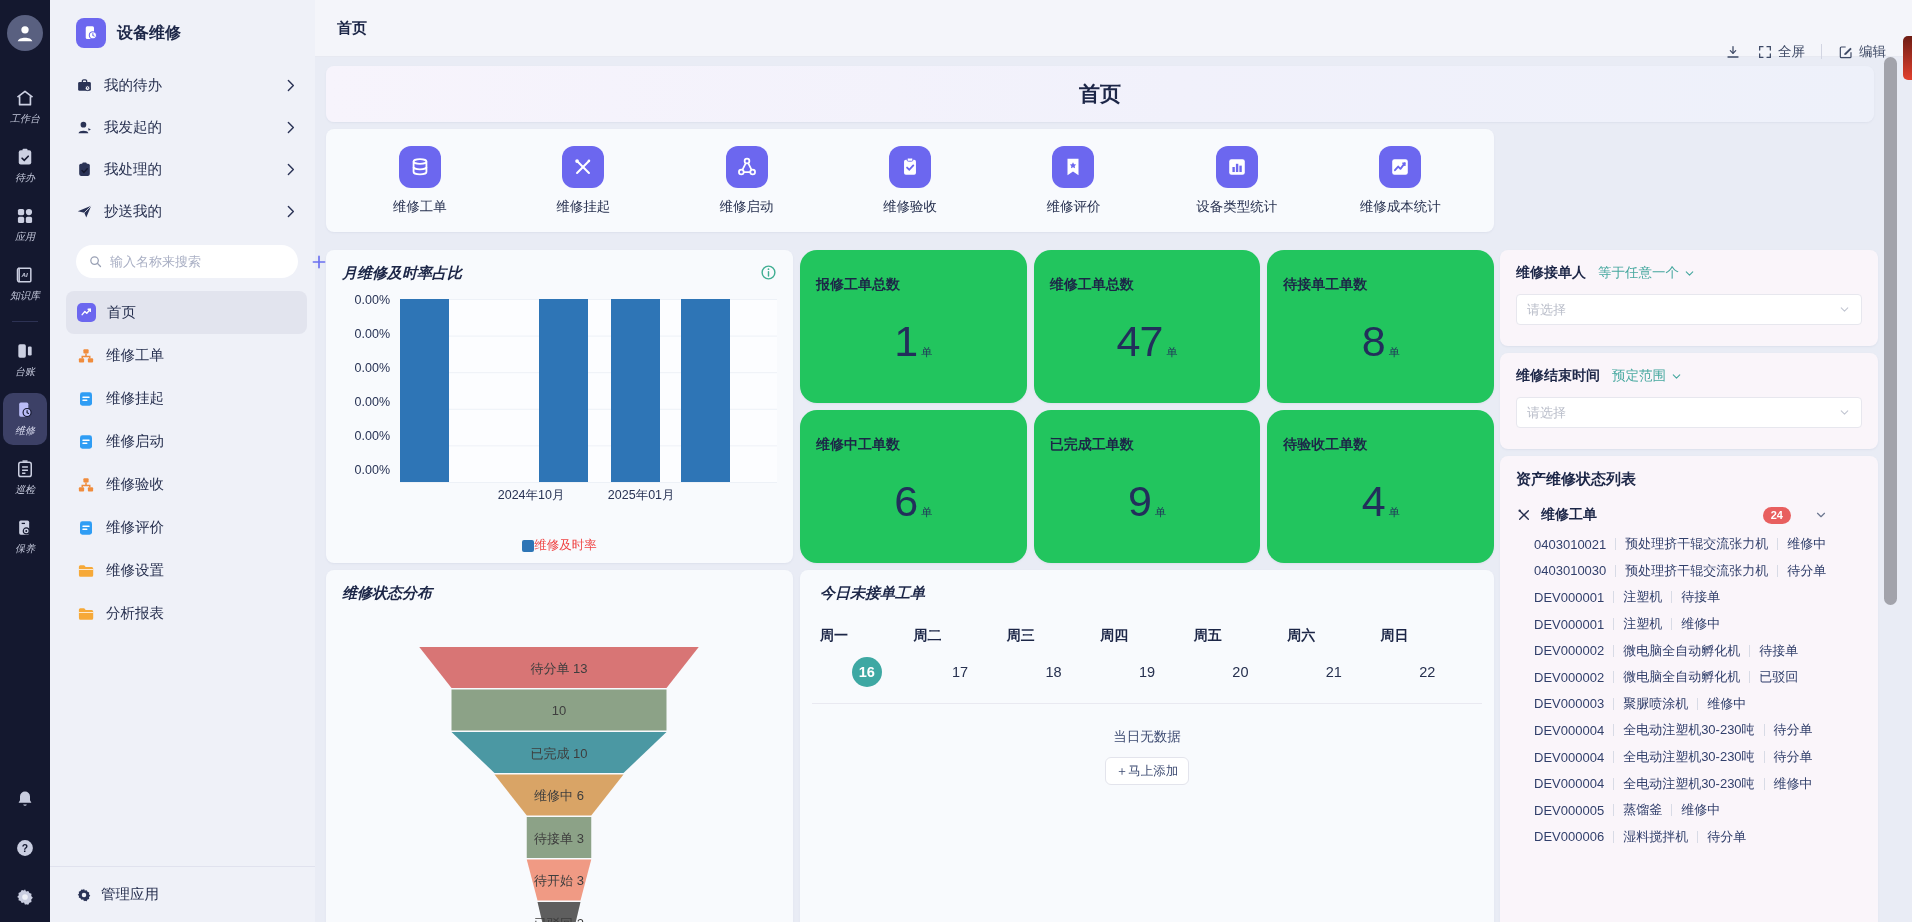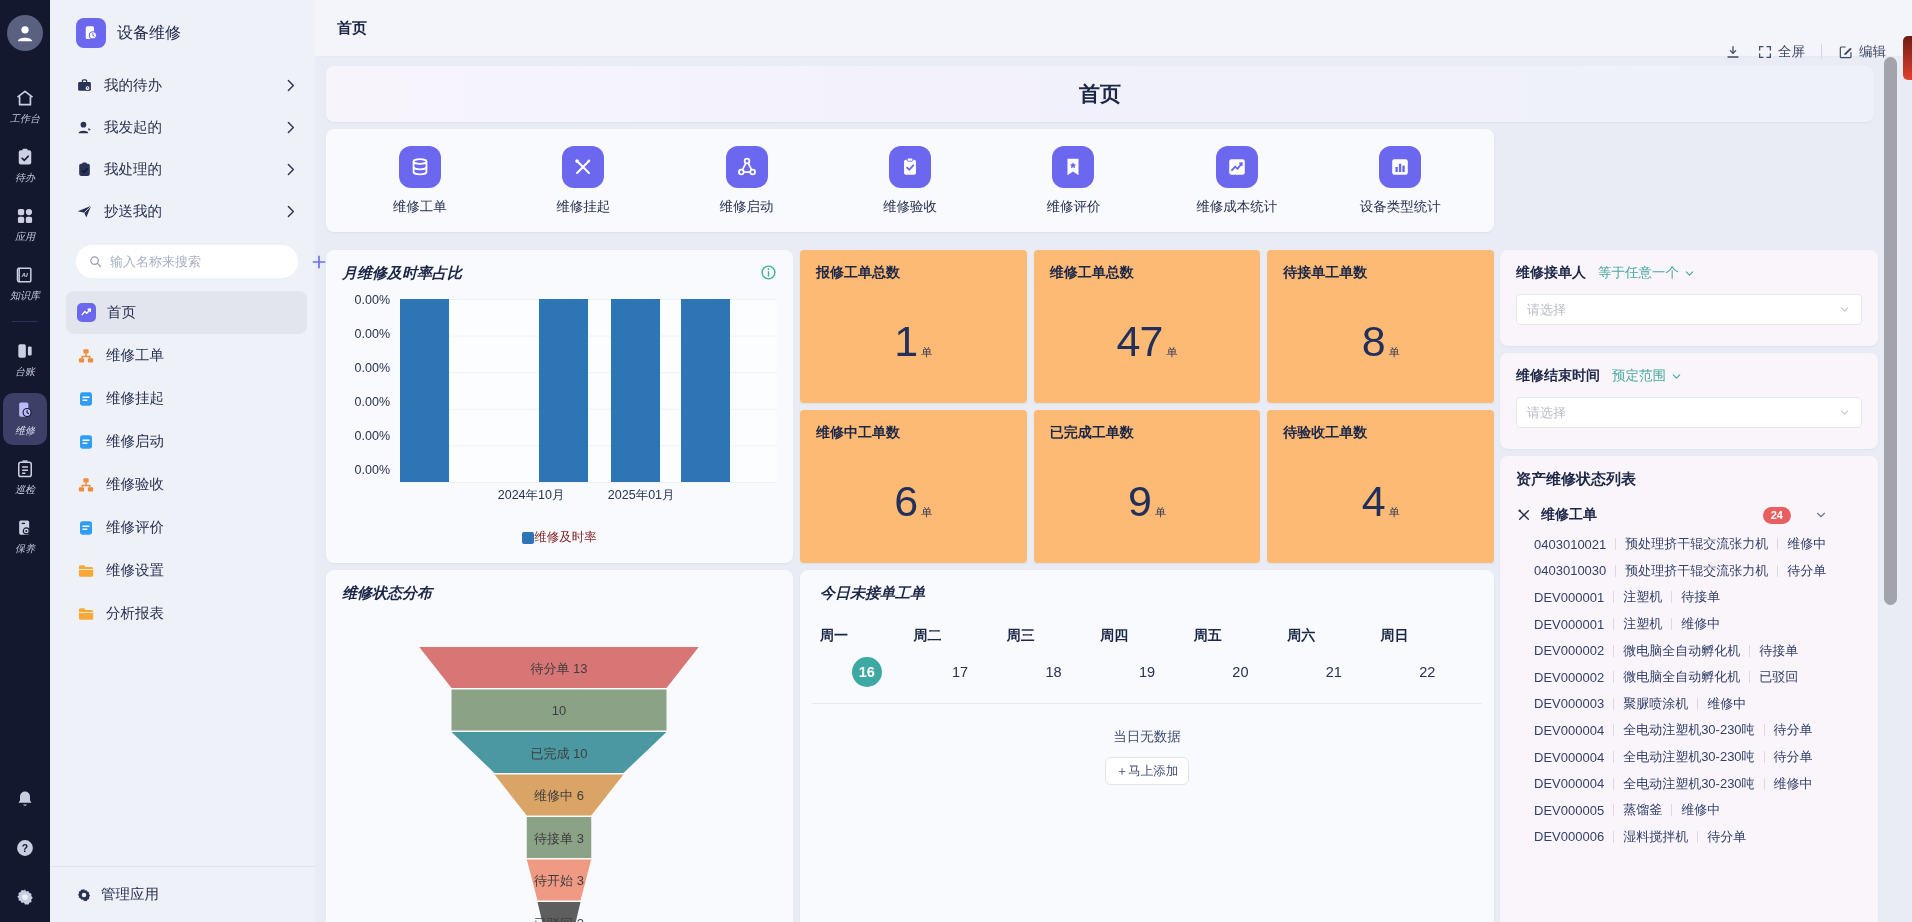--- a/index.html
+++ b/index.html
@@ -22,21 +22,21 @@
   .rail-bottom{position:absolute;bottom:14px;left:0;width:100%;display:flex;flex-direction:column;align-items:center;gap:27px;color:#c9cde0;}
   .rail-btn{width:22px;height:22px;cursor:pointer;}
   .rail-btn .ic,.rail-btn{display:flex;align-items:center;justify-content:center;}
   .rail-btn svg{width:20px;height:20px;}
 
   
   .sidebar{position:absolute;left:50px;top:0;width:265px;height:922px;background:#eff1f8;z-index:4;}
   .app-head{display:flex;align-items:center;gap:11px;padding:18px 8px 16px 26px;}
   .app-tile{width:30px;height:30px;border-radius:8px;background:#6c67ef;display:flex;align-items:center;justify-content:center;}
   .app-tile .ic{width:18px;height:18px;color:#fff;}
-  .app-title{font-size:16px;font-weight:normal;color:#1c2647;}
+  .app-title{font-size:16px;font-weight:bold;color:#1c2647;}
   .menu-row{display:flex;align-items:center;gap:11px;height:42px;padding:0 16px 0 26px;cursor:pointer;color:#27304f;}
   .menu-row .ic{width:17px;height:17px;color:#2a3356;}
   .menu-lbl{font-size:14.5px;}
   .menu-chev{margin-left:auto;width:14px;height:14px;color:#8a93ab;}
   .search-row{display:flex;align-items:center;gap:12px;margin:13px 16px 13px 26px;}
   .search-pill{flex:1;height:33px;background:#fff;border-radius:17px;display:flex;align-items:center;gap:7px;padding:0 12px;}
   .search-pill .ic{width:15px;height:15px;}
   .search-input{flex:1;border:none;outline:none;background:transparent;font-size:13px;color:#5a6480;font-family:inherit;min-width:0;}
   .search-input::placeholder{color:#a9afc4;}
   .plus-btn{width:18px;height:18px;color:#6a6ff0;cursor:pointer;}
@@ -70,25 +70,25 @@
   .chart-card{left:11px;top:250px;width:467px;height:313px;padding:14px 16px;}
   .chart-head{display:flex;align-items:flex-start;justify-content:space-between;}
   .c-title{font-size:15px;font-weight:bold;color:#1c2647;font-style:italic;}
   .info-ic{width:17px;height:17px;cursor:pointer;}
   .chart-body{display:flex;margin-top:16px;height:184px;}
   .yticks{width:58px;display:flex;flex-direction:column;justify-content:space-between;align-items:flex-end;padding-right:10px;font-size:12.5px;color:#273254;transform:translateY(-6px);}
   .plot{flex:1;position:relative;background:#fcfdff;background-image:linear-gradient(to bottom,#edf1f7 1px,transparent 1px);background-size:100% 20%;border-bottom:1px solid #edf1f7;}
   .bar{position:absolute;bottom:0;}
   .xticks{position:relative;height:18px;margin-left:68px;margin-top:4px;font-size:12.5px;color:#273254;}
   .xticks span{position:absolute;transform:translateX(-50%);white-space:nowrap;}
-  .legend{display:flex;justify-content:center;align-items:center;margin-top:24px;font-size:12.5px;color:#7f1d1d;}
+  .legend{display:flex;justify-content:center;align-items:center;margin-top:32px;font-size:12.5px;color:#ef4444;}
   .legsq{width:12px;height:12px;border-radius:2px;}
 
   #statGrid{position:absolute;left:485px;top:250px;width:694px;height:313px;display:grid;grid-template-columns:repeat(3,1fr);grid-template-rows:1fr 1fr;gap:7px;}
-  .stat{background:#fdba74;border-radius:4px;padding:14px 16px;position:relative;box-shadow:0 1px 2px rgba(120,130,170,.10);}
+  .stat{background:#22c55e;border-radius:17px;padding:26px 16px;position:relative;box-shadow:0 1px 2px rgba(120,130,170,.10);}
   .stat-lbl{font-size:14px;font-weight:bold;color:#1c2647;}
   .stat-num{position:absolute;left:0;right:0;top:44%;display:flex;justify-content:center;align-items:baseline;color:#222f5b;}
   .stat-num .val{font-size:43px;font-weight:500;letter-spacing:-1px;}
   .stat-num .unit{font-size:11px;margin-left:4px;}
 
   .funnel-card{left:11px;top:570px;width:467px;height:420px;padding:14px 16px;overflow:hidden;}
   #funnelSvg{display:block;margin:24px auto 0;}
   .ftext{font-size:13px;fill:#3e3e3e;font-family:"Liberation Sans","DejaVu Sans",sans-serif;}
 
   .cal-card{left:485px;top:570px;width:694px;height:420px;padding:14px 20px;overflow:hidden;}
@@ -520,36 +520,36 @@
             <path d="M6 3h12v18l-6-4.2L6 21z"></path>
             <path d="M12 6.8l1.1 2.2 2.4.3-1.7 1.7.4 2.4-2.2-1.1-2.2 1.1.4-2.4-1.7-1.7 2.4-.3z" fill="#6c67ef"></path>
           </svg>
         </span>
         <span class="qlbl">维修评价</span>
       </div>
       <div class="qa">
         <span class="qicon">
           <svg viewBox="0 0 24 24">
             <rect x="3.5" y="3.5" width="17" height="17" rx="2.5" fill="#fff"></rect>
-            <path d="M6.5 15.5l3.5-4 2.5 2.5 4.5-6" fill="none" stroke="#6c67ef" stroke-width="2" stroke-linecap="round" stroke-linejoin="round"></path>
-            <path d="M14.5 8h2.8v2.8" fill="none" stroke="#6c67ef" stroke-width="1.6"></path>
-          </svg>
-        </span>
-        <span class="qlbl">维修成本统计</span>
+            <rect x="7" y="12" width="2.6" height="5.5" fill="#6c67ef"></rect>
+            <rect x="10.8" y="8.5" width="2.6" height="9" fill="#6c67ef"></rect>
+            <rect x="14.6" y="10.5" width="2.6" height="7" fill="#6c67ef"></rect>
+          </svg>
+        </span>
+        <span class="qlbl">设备类型统计</span>
       </div>
       <div class="qa">
         <span class="qicon">
           <svg viewBox="0 0 24 24">
             <rect x="3.5" y="3.5" width="17" height="17" rx="2.5" fill="#fff"></rect>
-            <rect x="7" y="12" width="2.6" height="5.5" fill="#6c67ef"></rect>
-            <rect x="10.8" y="8.5" width="2.6" height="9" fill="#6c67ef"></rect>
-            <rect x="14.6" y="10.5" width="2.6" height="7" fill="#6c67ef"></rect>
-          </svg>
-        </span>
-        <span class="qlbl">设备类型统计</span>
+            <path d="M6.5 15.5l3.5-4 2.5 2.5 4.5-6" fill="none" stroke="#6c67ef" stroke-width="2" stroke-linecap="round" stroke-linejoin="round"></path>
+            <path d="M14.5 8h2.8v2.8" fill="none" stroke="#6c67ef" stroke-width="1.6"></path>
+          </svg>
+        </span>
+        <span class="qlbl">维修成本统计</span>
       </div>
     </section>
 
   <section class="card chart-card">
     <div class="chart-head">
       <span class="c-title">月维修及时率占比</span>
       <span class="ic info-ic" id="infoIc">
           <svg viewBox="0 0 24 24" fill="none" stroke="#3fae92" stroke-width="2">
             <circle cx="12" cy="12" r="9"></circle>
             <path d="M12 11v6" stroke-linecap="round"></path>

